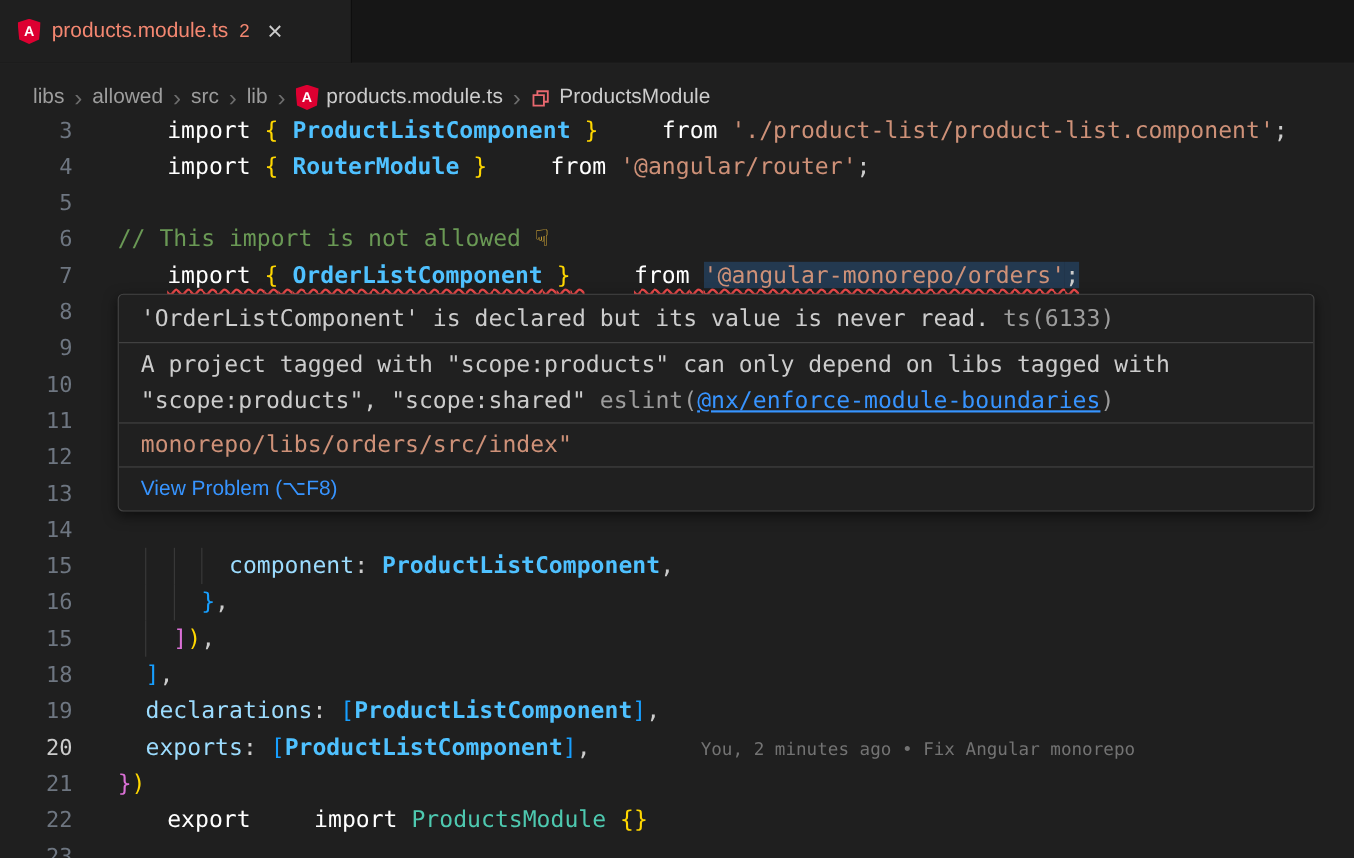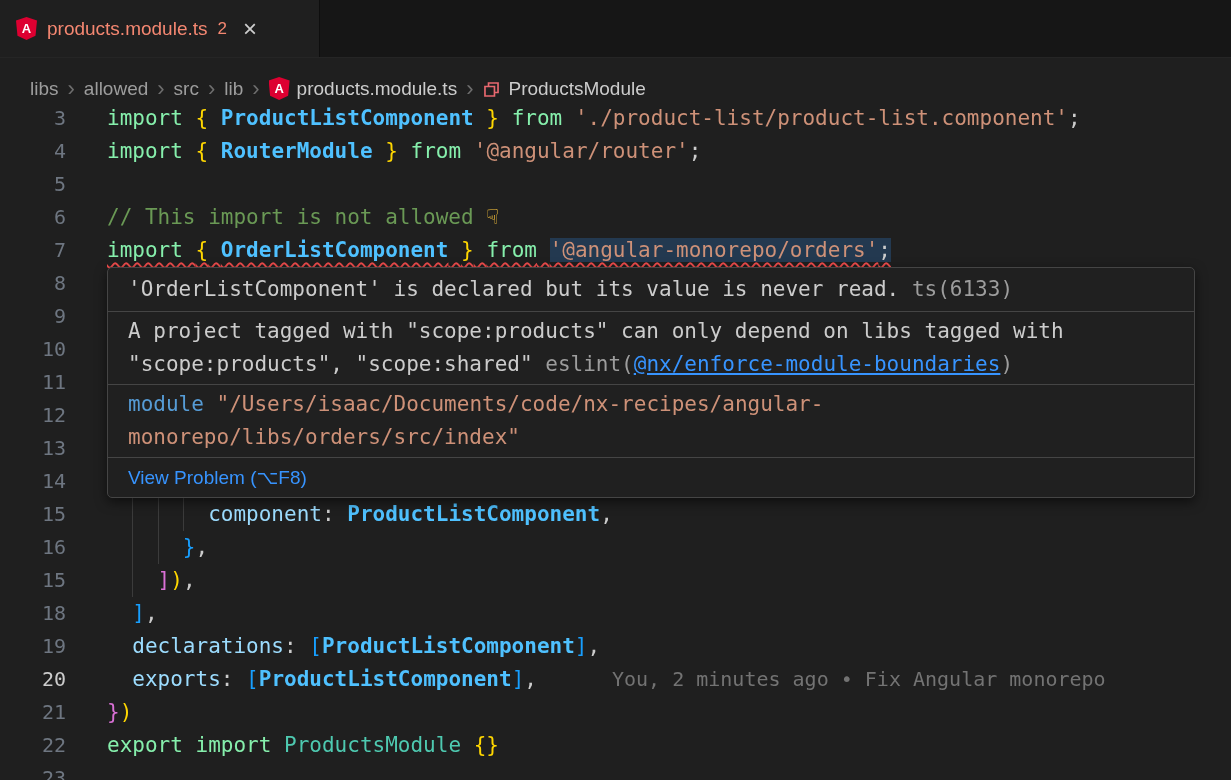--- a/index.html
+++ b/index.html
@@ -26,34 +26,34 @@
   .class-icon { display:inline-flex; width:19px; height:19px; }
 
   
   .editor { position:relative; padding-top:2px; font-family:"DejaVu Sans Mono","Liberation Mono",monospace; font-size:21px; }
   .line { display:flex; height:33px; line-height:33px; white-space:pre; }
   .gutter { flex:0 0 66px; text-align:right; color:#6e7681; font-size:20px; }
   .line.active .gutter { color:#cccccc; }
   .code { position:relative; padding-left:41px; flex:1; }
   .guide { position:absolute; top:0; bottom:0; width:1px; background:#3b3b3b; }
 
-  .tok.kw   { color:#86efac; }
+  .tok.kw   { color:#ffffff;margin-left:45px; }
   .tok.cls  { color:#4FC1FF; font-weight:bold; }
   .tok.clsdecl { color:#4EC9B0; }
   .tok.str  { color:#CE9178; }
   .tok.cmt  { color:#6A9955; }
   .tok.prop { color:#9CDCFE; }
   .tok.p    { color:#CCCCCC; }
   .tok.b1   { color:#FFD700; }
   .tok.b2   { color:#DA70D6; }
   .tok.b3   { color:#179FFF; }
   .tok.emoji{ color:#FFC83D; }
   .tok.wavy { text-decoration:underline wavy #F14C4C; text-decoration-thickness:1.5px; text-underline-offset:5px; text-decoration-skip-ink:none; }
   .tok.hl   { background:rgba(38,79,120,0.55); }
-  .blame { color:#737373; margin-left:75px; font-size:20px; }
+  .blame { color:#737373; margin-left:100px; font-size:16px; }
 
   
   .hover-popup { position:absolute; left:107px; top:167px; width:1088px; background:#202020;
                  border:1px solid #454545; border-radius:5px; box-shadow:0 4px 12px rgba(0,0,0,.55);
                  font-family:"DejaVu Sans Mono","Liberation Mono",monospace; font-size:21px; z-index:10; overflow:hidden; }
   .hover-row { padding:5px 20px; line-height:33px; }
   .hover-row + .hover-row { border-top:1px solid #454545; padding:3px 20px; }
   .hover-line { white-space:pre; }
   .tok.ht  { color:#cccccc; }
   .tok.hd  { color:#9d9d9d; }
@@ -136,21 +136,20 @@
   <div class="hover-popup">
     <div>
         <div class="hover-row">
           <div class="hover-line"><span class="tok ht">'OrderListComponent' is declared but its value is never read.</span><span class="tok hd"> ts(6133)</span></div>
         </div>
         <div class="hover-row">
           <div class="hover-line"><span class="tok ht">A project tagged with "scope:products" can only depend on libs tagged with</span></div>
           <div class="hover-line"><span class="tok ht">"scope:products", "scope:shared" </span><span class="tok hd">eslint(</span><span class="tok link">@nx/enforce-module-boundaries</span><span class="tok hd">)</span></div>
         </div>
         <div class="hover-row">
-          <div class="hover-line"><span class="tok kw2">module </span><span class="tok str">"/Users/isaac/Documents/code/nx-recipes/angular-</span></div>
           <div class="hover-line"><span class="tok str">monorepo/libs/orders/src/index"</span></div>
         </div>
       </div>
     <div class="hover-actions">
         <span class="hover-action">View Problem (⌥F8)</span>
       </div>
   </div>
 </div>
 
 </body></html>

